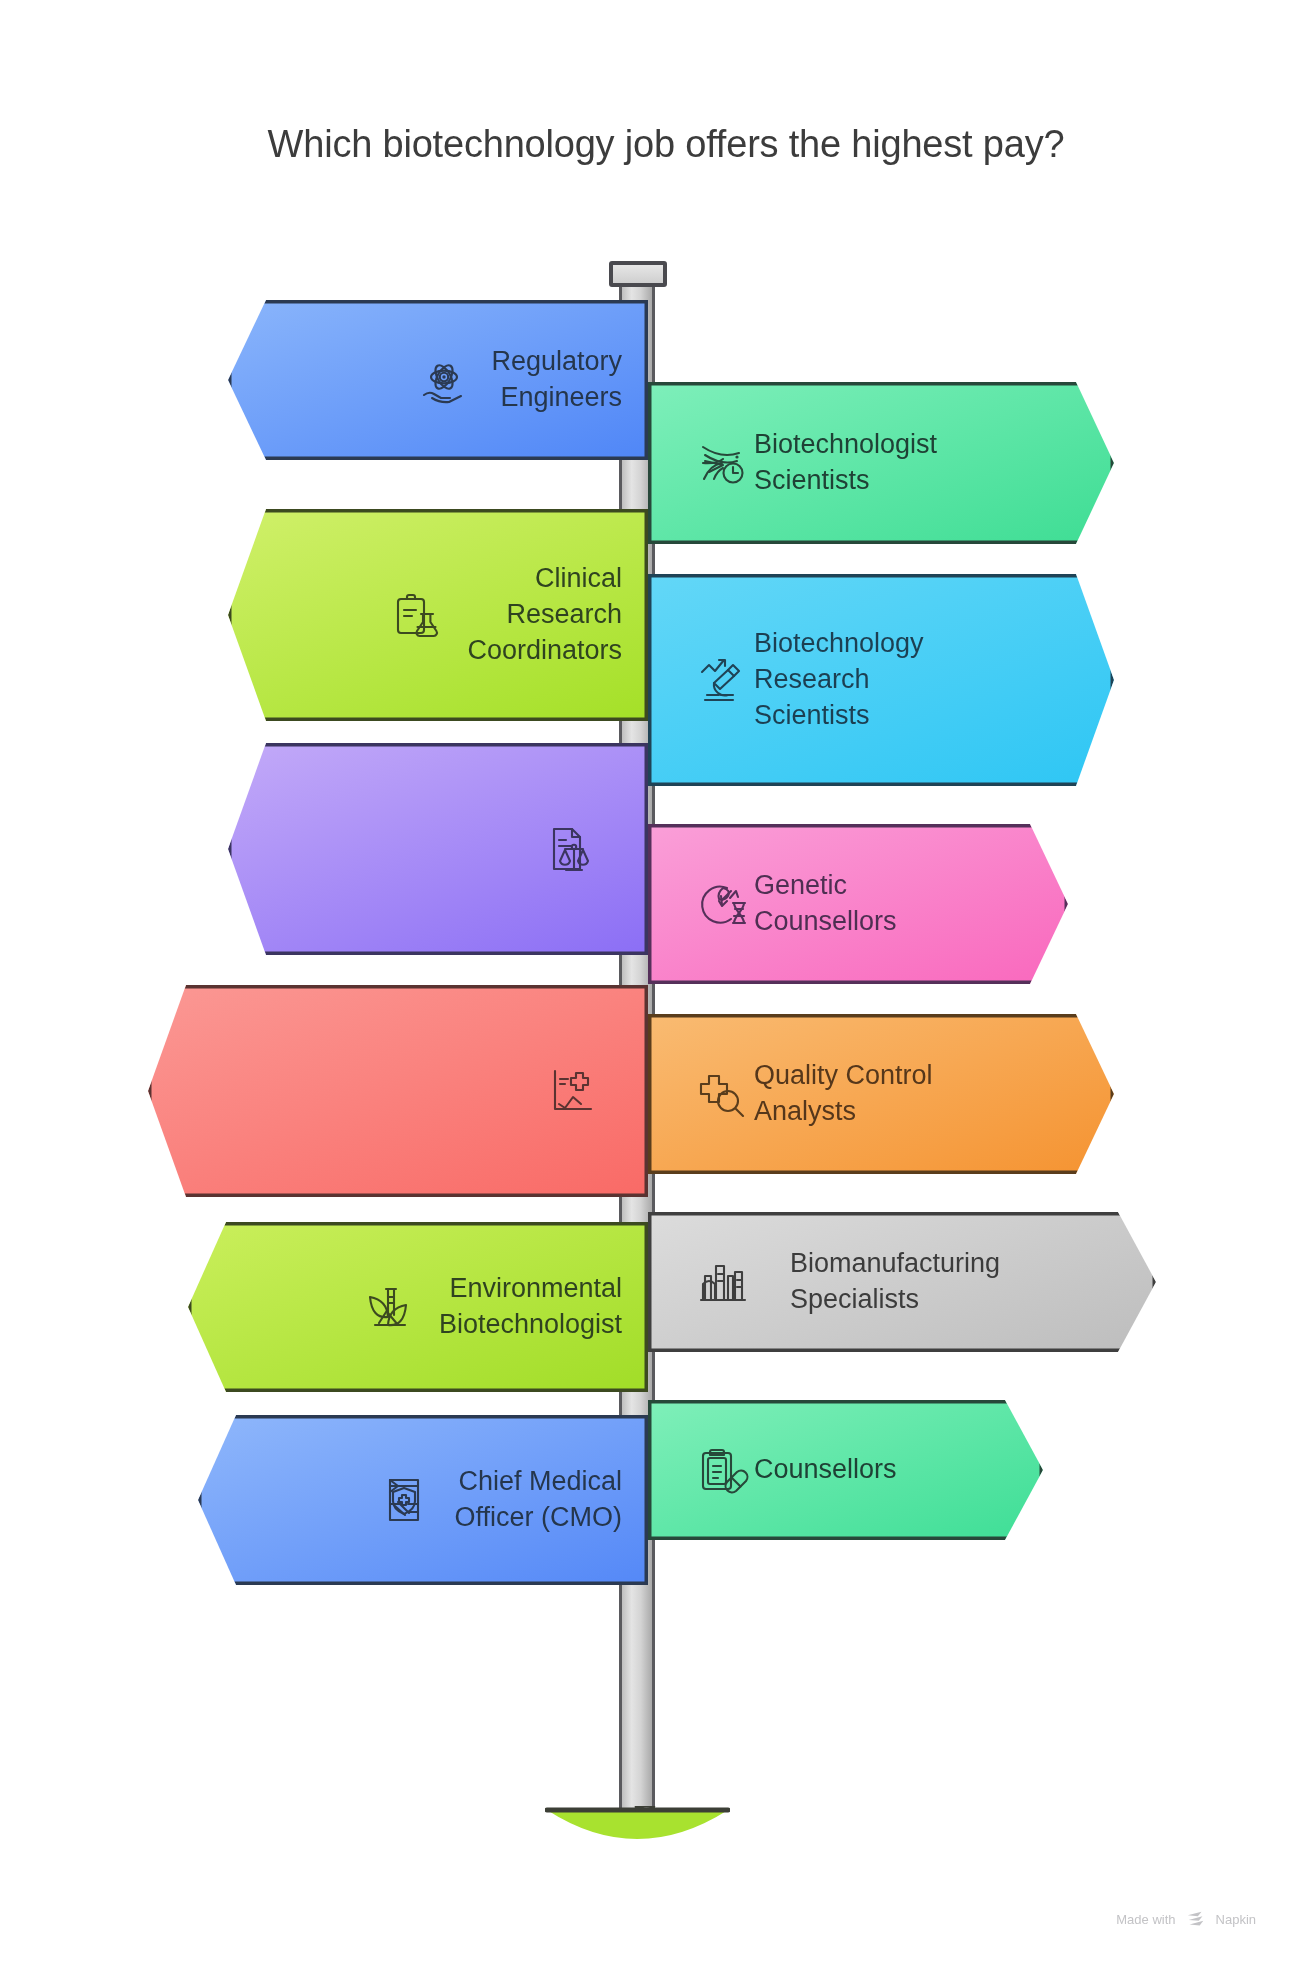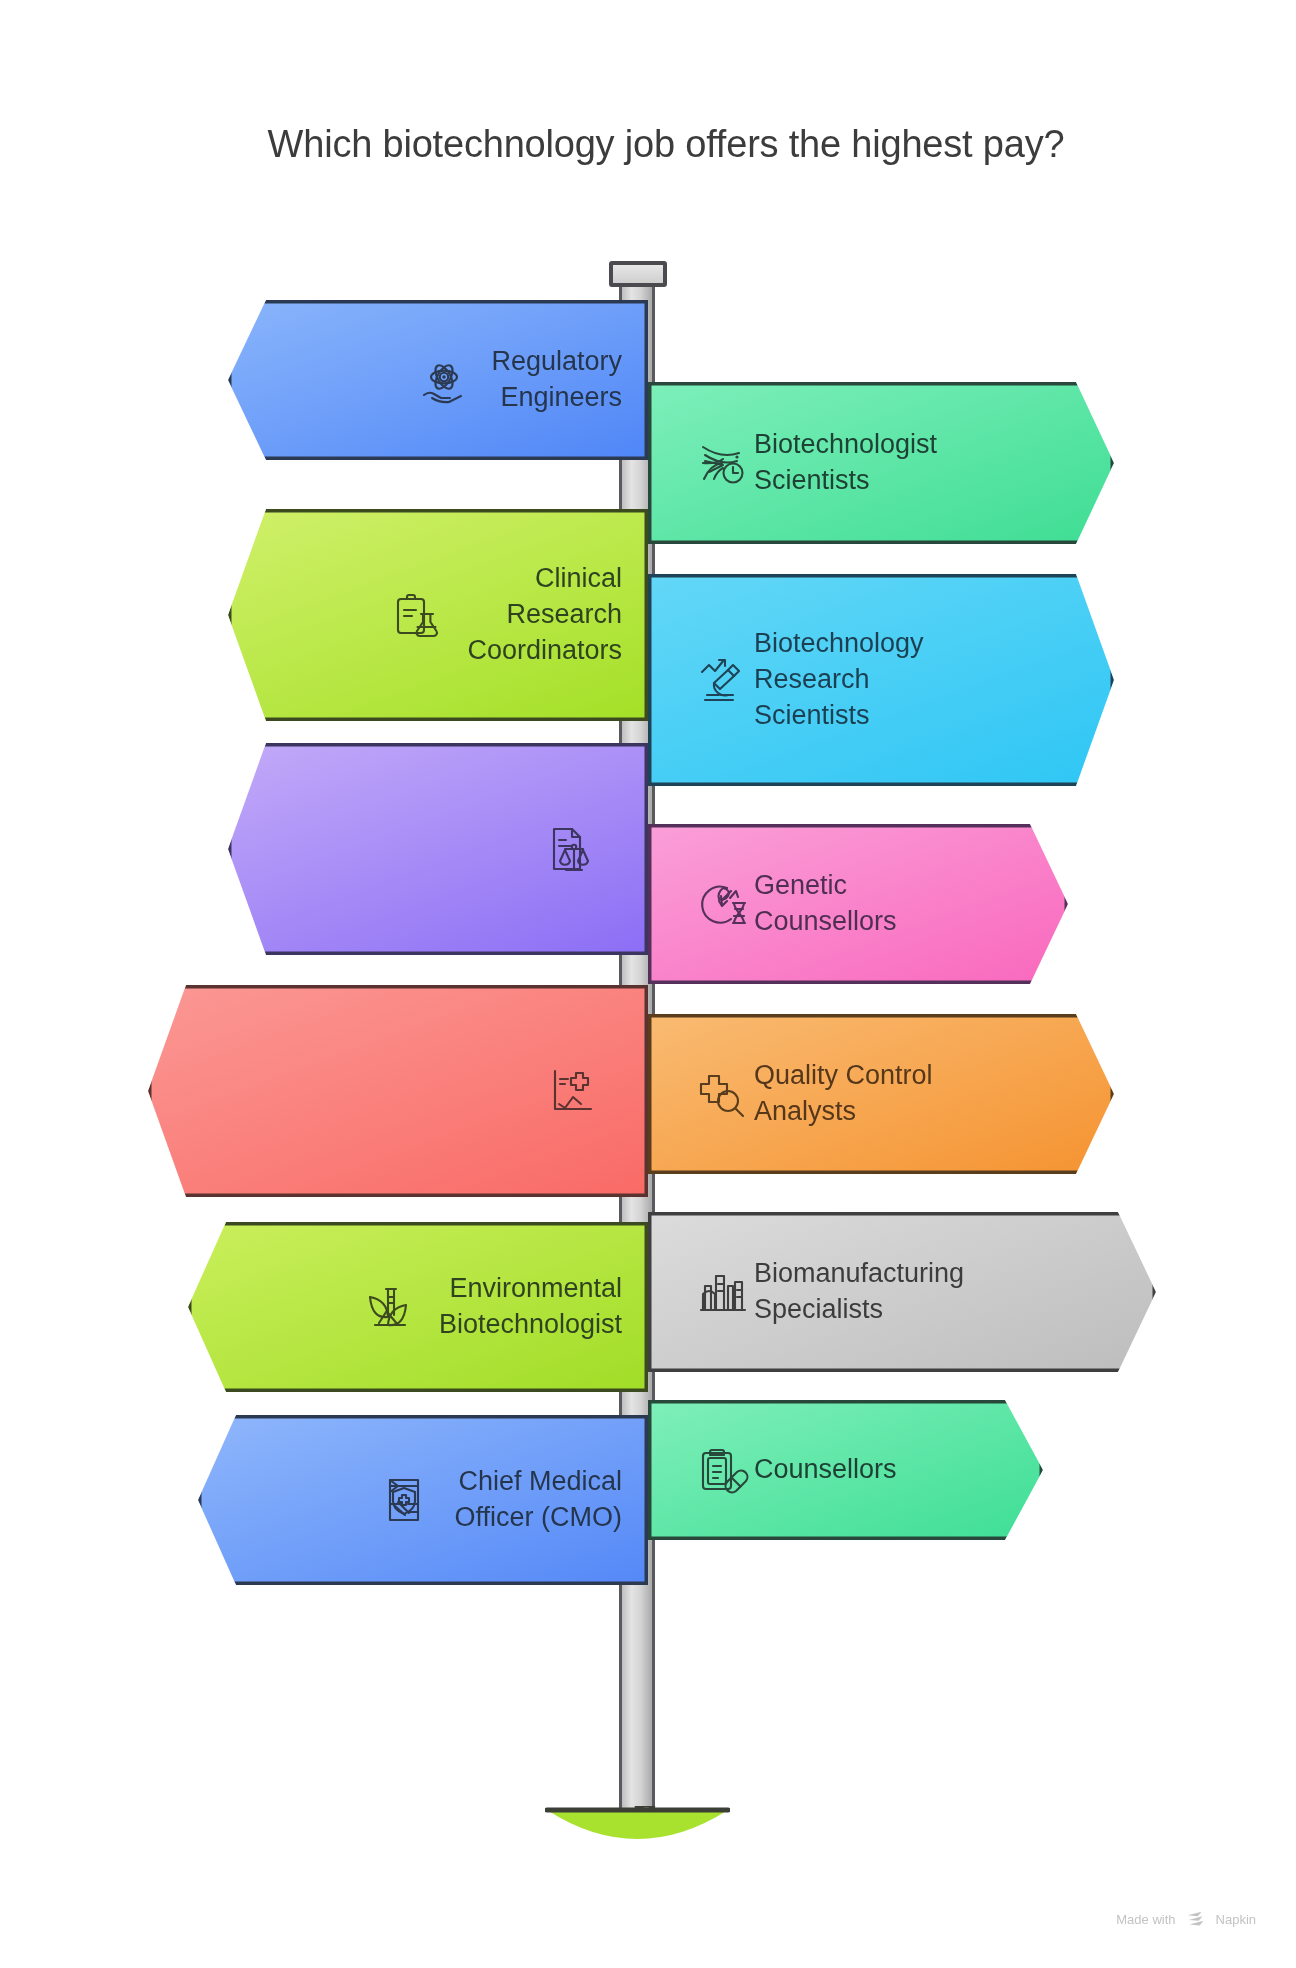--- a/index.html
+++ b/index.html
@@ -320,21 +320,21 @@
             <g fill="none" stroke="#5a3d1c" stroke-width="2.1" stroke-linecap="round" stroke-linejoin="round">
       <path d="M14 10 h10 v8 h8 v10 h-8 v8 h-10 v-8 h-8 v-10 h8 Z"></path>
       <circle cx="33" cy="35" r="10"></circle>
       <path d="M41 43 l7 7"></path>
     </g>
           </svg>
         </span>
         <span class="sign-label" style="color: rgb(85, 55, 27);">Quality Control
 Analysts</span>
       </div>
-      <div class="sign sign-right" style="top: 1212px; width: 508px; height: 160px; background: linear-gradient(160deg, rgb(220, 220, 220) 0%, rgb(189, 189, 189) 100%); border: 0px;">
+      <div class="sign sign-right" style="top: 1212px; width: 508px; height: 140px; background: linear-gradient(160deg, rgb(220, 220, 220) 0%, rgb(189, 189, 189) 100%); border: 0px; gap: 36px;">
         <div class="sign-inner" style="clip-path: polygon(0px 0px, calc(100% - 38px) 0px, 100% 50%, calc(100% - 38px) 100%, 0px 100%); background: transparent; box-shadow: rgb(63, 63, 63) 0px 0px 0px 3.5px inset;"></div>
         <span class="sign-icon">
           <svg viewBox="0 0 56 56" aria-hidden="true">
             <g fill="none" stroke="#3f3f3f" stroke-width="2.1" stroke-linecap="round" stroke-linejoin="round">
       <path d="M10 22 h6 v24 h-6 Z"></path>
       <path d="M8 30 q6-6 12 0 v16 h-12 Z"></path>
       <path d="M21 12 h8 v34 h-8 Z"></path>
       <path d="M23 20 h6 M23 27 h6"></path>
       <path d="M33 22 h5 v24 h-5 Z"></path>
       <path d="M40 18 h7 v28 h-7 Z"></path>

